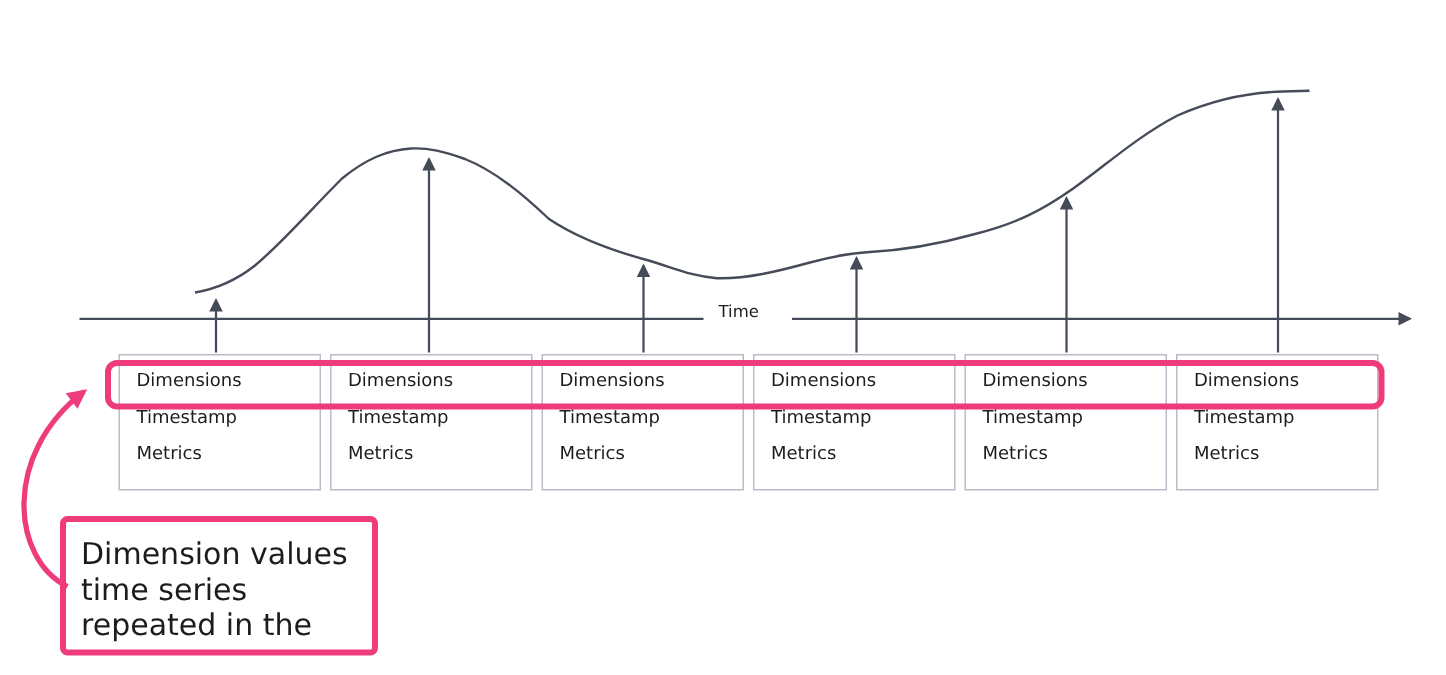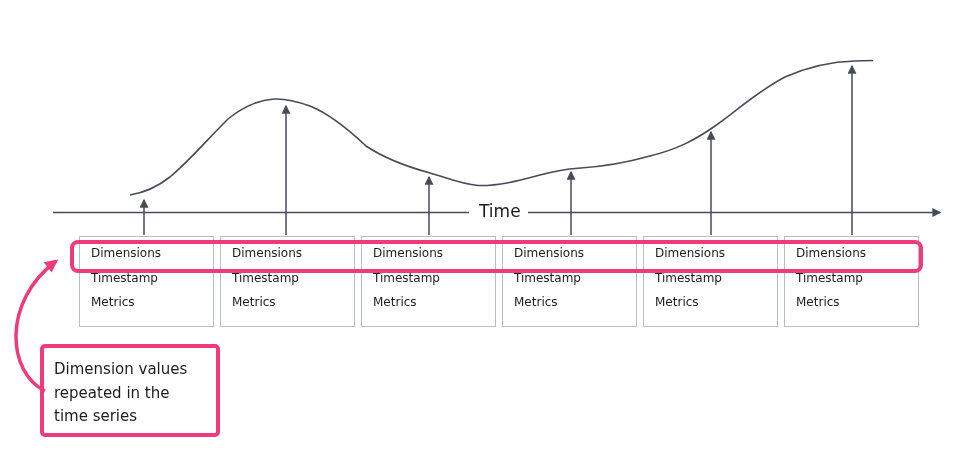--- a/index.html
+++ b/index.html
@@ -15,27 +15,27 @@
     border:1.4px solid #b9bdc9; background:#ffffff;
     padding:4px 4px 0 11px; font-size:12px; line-height:24.6px;
     white-space:nowrap; overflow:hidden;
   }
   .band {
     position:absolute; left:70px; top:240px; width:853px; height:33px;
     box-sizing:border-box; border:4px solid #ee3b7c; border-radius:8px;
     background:transparent; z-index:2;
   }
   .callout {
-    position:absolute; left:40px; top:344px; width:180px; height:93px;
+    position:absolute; left:40px; top:344px; width:212px; height:93px;
     box-sizing:border-box; border:4px solid #ee3b7c; border-radius:5px;
     background:#ffffff; padding:10px 4px 0 10px;
-    font-size:15px; line-height:23.6px; z-index:3; white-space:nowrap;
+    font-size:20px; line-height:23.6px; z-index:3; white-space:nowrap;
   }
   .time-label {
-    position:absolute; left:476px; top:201px; font-size:17px; z-index:2;
+    position:absolute; left:476px; top:201px; font-size:11px; z-index:2;
     background:#ffffff; padding:0 3px;
   }
 </style>
 </head>
 <body>
 
 <div class="stage">
 
   <div class="record-row">
     <div class="record-card">
@@ -67,22 +67,22 @@
       <div>Dimensions</div>
       <div>Timestamp</div>
       <div>Metrics</div>
     </div>
   </div>
 
   <div class="band"></div>
 
   <div class="callout">
     <div>Dimension values</div>
+    <div>time series</div>
     <div>repeated in the</div>
-    <div>time series</div>
   </div>
 
   <div class="time-label">Time</div>
 
   <svg class="art" width="964" height="450" viewBox="0 0 964 450">
     <defs>
       <marker id="mDark" viewBox="0 0 10 10" refX="8.5" refY="5" markerWidth="10" markerHeight="9" orient="auto" markerUnits="userSpaceOnUse">
         <path d="M0 0 L10 5 L0 10 Z" fill="#454b58"></path>
       </marker>
       <marker id="mPink" viewBox="0 0 10 10" refX="8" refY="5" markerWidth="14" markerHeight="13" orient="auto" markerUnits="userSpaceOnUse">

